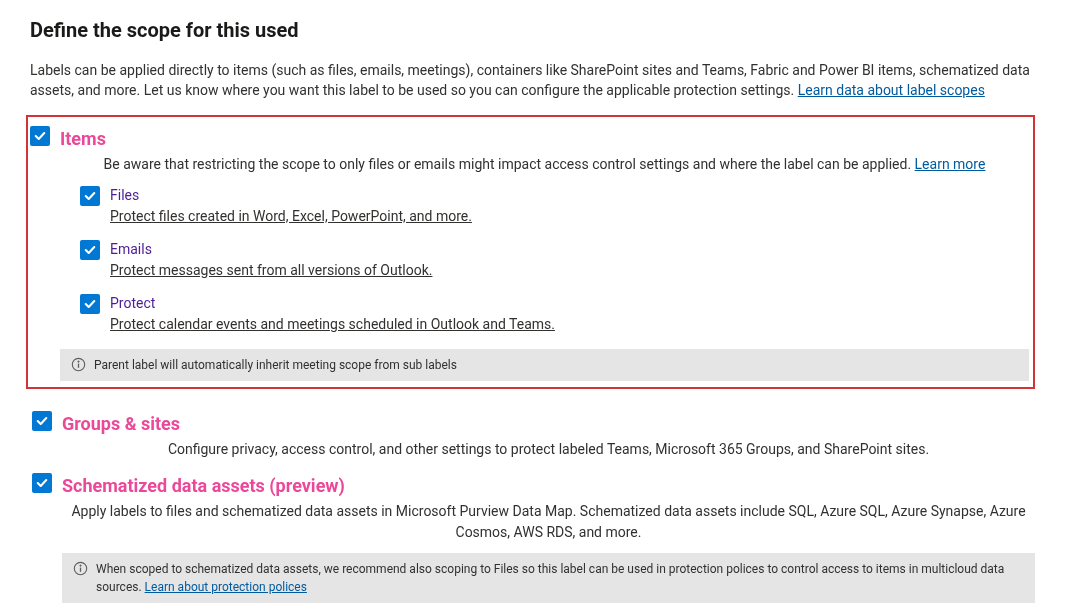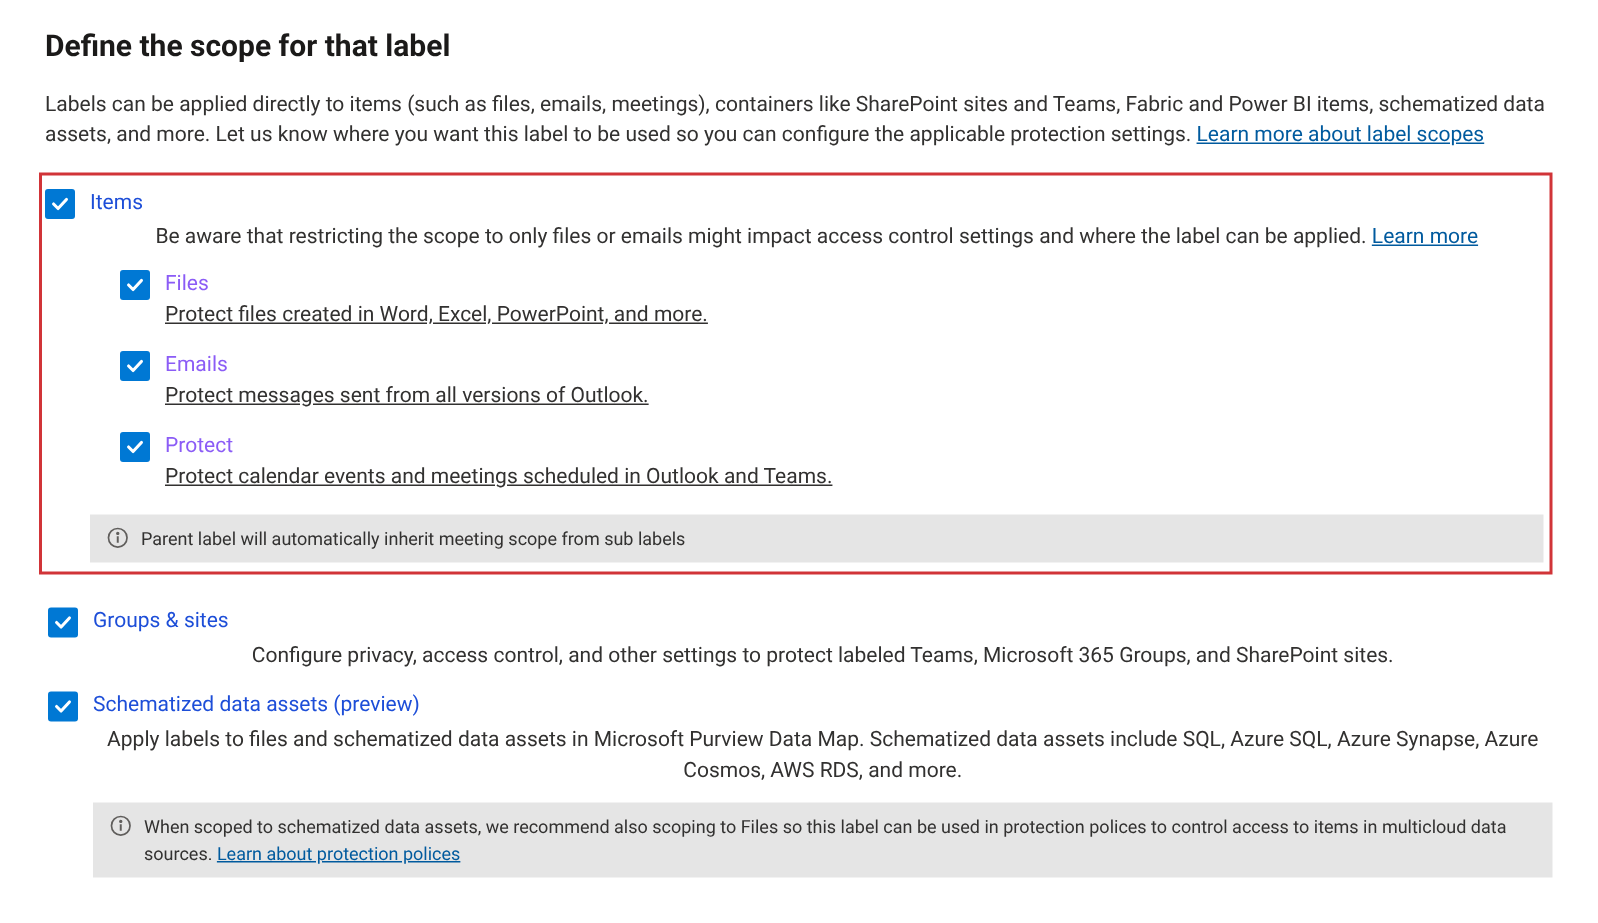--- a/index.html
+++ b/index.html
@@ -56,44 +56,44 @@
   .checkbox svg { width: 12px; height: 12px; }
   .checkbox svg path {
     stroke: #fff;
     stroke-width: 2.4;
     fill: none;
     stroke-linecap: round;
     stroke-linejoin: round;
   }
   .scope-content { flex: 1; }
   .scope-title {
-    font-weight: 400;
-    font-size: 14px;
-    color: #1d4ed8;
+    font-weight: 700;
+    font-size: 18px;
+    color: #ec4899;
     line-height: 1.5;
   }
   .scope-desc {
     font-size: 14px;
     color: #323130;
     line-height: 1.5;
     margin-top: 2px;
     margin-bottom: 10px;
     text-align: center;
   }
 
   .sub-items { margin-left: 18px; }
   .sub-row {
     display: flex;
     align-items: flex-start;
     margin-top: 4px;
   }
   .sub-label {
     font-size: 14px;
     font-weight: 400;
-    color: #8b5cf6;
+    color: #4c1d95;
     line-height: 1.5;
   }
   .sub-desc {
     font-size: 14px;
     color: #323130;
     line-height: 1.5;
     margin-bottom: 8px;
     text-decoration: underline;
   }
 
@@ -130,24 +130,24 @@
   .info-text a {
     color: #005a9e;
     text-decoration: underline;
   }
 
   .section-gap { margin-top: 21px; }
 </style>
 </head>
 <body>
 
-<h1>Define the scope for that label</h1>
+<h1>Define the scope for this used</h1>
 
 <div class="intro">
-  <span>Labels can be applied directly to items (such as files, emails, meetings), containers like SharePoint sites and Teams, Fabric and Power BI items, schematized data assets, and more. Let us know where you want this label to be used so you can configure the applicable protection settings. </span><a href="#" class="link">Learn more about label scopes</a>
+  <span>Labels can be applied directly to items (such as files, emails, meetings), containers like SharePoint sites and Teams, Fabric and Power BI items, schematized data assets, and more. Let us know where you want this label to be used so you can configure the applicable protection settings. </span><a href="#" class="link">Learn data about label scopes</a>
 </div>
 
 <div class="highlight-box">
 
   <div class="scope-row">
     <span class="checkbox">
       <svg viewBox="0 0 14 14">
           <path d="M2 7 L5.5 10.5 L12 3.5"></path>
         </svg>
     </span>

